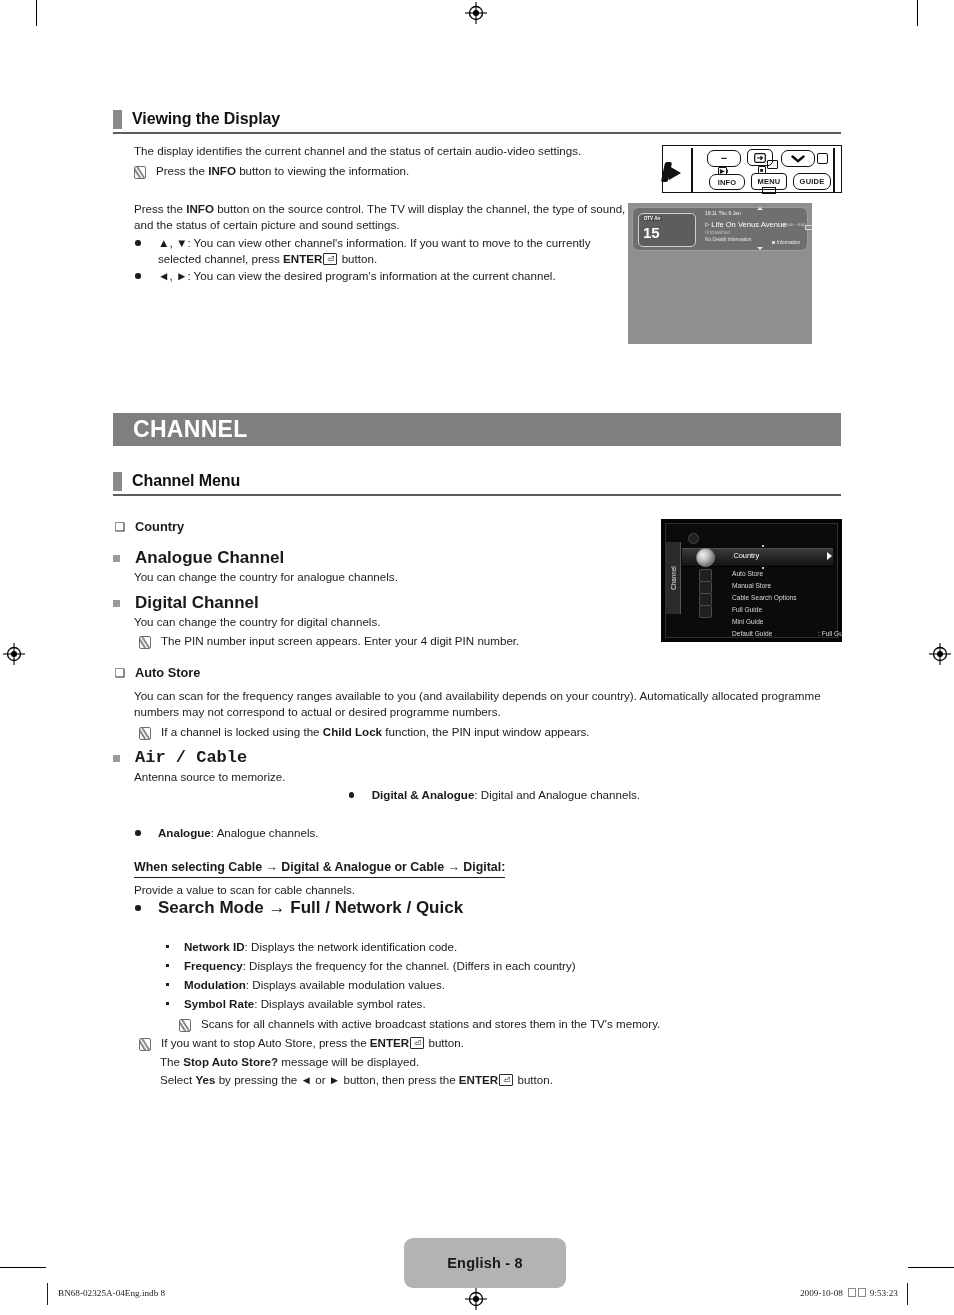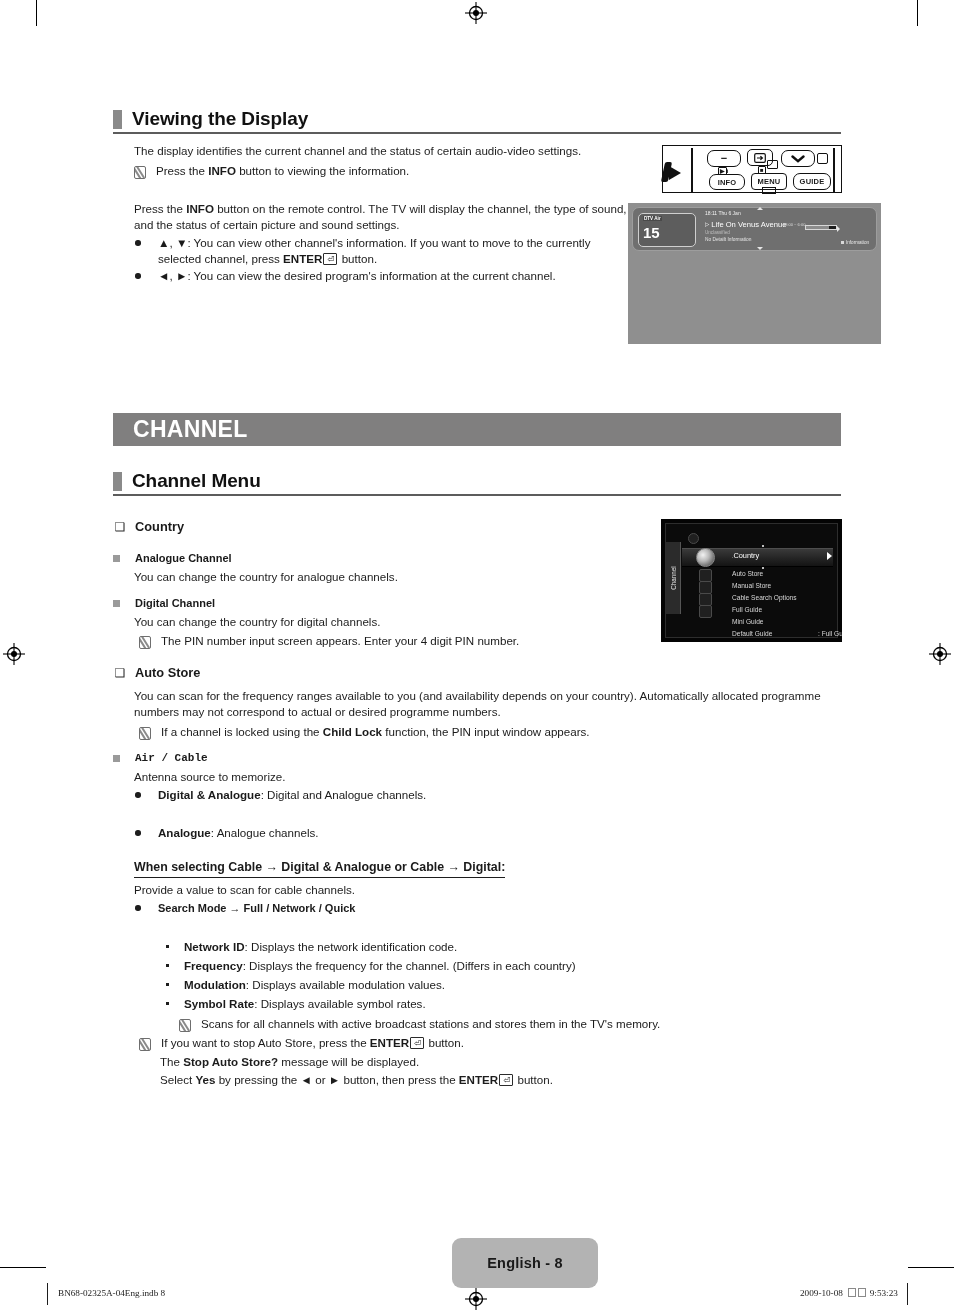--- a/index.html
+++ b/index.html
@@ -44,21 +44,21 @@
   }
   .sec-head .tick {
     width: 9px;
     height: 19px;
     background: #8a8a8a;
     margin-right: 10px;
     flex: 0 0 auto;
     margin-top: 1px;
   }
   .sec-head .title {
-    font-size: 19px;
+    font-size: 16px;
     font-weight: bold;
     letter-spacing: -0.1px;
     line-height: 19px;
     color: #111;
   }
   .rule {
     position: absolute;
     height: 1.5px;
     background: #5c5c5c;
   }
@@ -175,21 +175,21 @@
     left: 4.5px; top: -2px;
     width: 1.6px; height: 16px;
     background: #8a8a8a;
     transform: rotate(-32deg);
     transform-origin: center;
   }
   .mk-label {
     font-size: 11.6px;
     line-height: 16.2px;
   }
-  .mk-label.bold { font-weight: bold; font-size: 11px; }
+  .mk-label.bold { font-weight: bold; font-size: 17px; }
   .mk-label.head { font-weight: bold; font-size: 12.8px; }
 
   .underline-head {
     position: absolute;
     font-size: 12.4px;
     font-weight: bold;
     line-height: 17px;
     border-bottom: 1.6px solid #1d1d1d;
     padding-bottom: 1px;
     display: inline-block;
@@ -490,21 +490,21 @@
   <div class="tx" style="left:134px; top:143px; width:490px;">The display identifies the current channel and the status of certain audio-video settings.</div>
 
   <div class="marker-row" style="left:134px; top:163px; width:500px;">
     <span class="mk mk-note">
         <i class="note-ico"></i>
       </span>
     <span class="mk-label" style="padding-left:6px;">Press the <b>INFO</b> button to viewing the information.</span>
   </div>
 
   <div class="tx" style="left:134px; top:201px; width:495px;">
-    <span>Press the </span><b>INFO</b><span> button on the remote control. The TV will display the channel, the type of sound, and the status of certain picture and sound settings.</span>
+    <span>Press the </span><b>INFO</b><span> button on the source control. The TV will display the channel, the type of sound, and the status of certain picture and sound settings.</span>
   </div>
 
   <div class="marker-row" style="left:134px; top:235px; width:495px;">
     <span class="mk mk-dot"></span>
     <span class="mk-label" style="padding-left:10px;">
       <span>▲, ▼: You can view other channel's information. If you want to move to the currently selected channel, press </span><b>ENTER</b><span class="keycap">⏎</span><span> button.</span>
     </span>
   </div>
 
   <div class="marker-row" style="left:134px; top:268px; width:495px;">
@@ -555,21 +555,21 @@
     <div style="position:absolute; left:88px; top:27px; width:34px; height:15px; border:1.4px solid #111; border-radius:4px; display:flex; align-items:center; justify-content:center;">
       <span style="font-size:7.5px; font-weight:bold; letter-spacing:0.2px;">MENU</span>
     </div>
     <div style="position:absolute; left:99px; top:41px; width:12px; height:5px; border:1.2px solid #111;"></div>
 
     <div style="position:absolute; left:130px; top:27px; width:36px; height:15px; border:1.4px solid #111; border-radius:7px; display:flex; align-items:center; justify-content:center;">
       <span style="font-size:7.5px; font-weight:bold; letter-spacing:0.2px;">GUIDE</span>
     </div>
   </div>
 
-  <div class="tv-info" style="left:628px; top:203px; width:253px; height:141px;padding-left:48px;">
+  <div class="tv-info" style="left:628px; top:203px; width:184px; height:141px;padding-left:48px;">
     <div style="position:absolute; left:8px; top:4px; font-size:4.8px; color:#ededed;">abc1</div>
     <div class="info-bar">
       <div class="ch-box">
         <div class="ch-src">DTV Air</div>
         <div class="ch-num">15</div>
       </div>
       <div class="info-time">18:11 Thu 6 Jan</div>
       <div class="arr-up" style="left:124px; top:-1px;"></div>
       <div class="arr-dn" style="left:124px; top:39px;"></div>
       <div class="arr-rt" style="left:204px; top:18px;"></div>
@@ -671,21 +671,21 @@
       <span>If a channel is locked using the </span><b>Child Lock</b><span> function, the PIN input window appears.</span>
     </span>
   </div>
 
   <div class="marker-row" style="left:113px; top:750px;font-family:Liberation Mono, monospace;">
     <span class="mk mk-grey"></span>
     <span class="mk-label bold" style="padding-left:8px;">Air / Cable</span>
   </div>
   <div class="tx" style="left:134px; top:769px; width:500px;">Antenna source to memorize.</div>
 
-  <div class="marker-row" style="left:134px; top:787px; width:500px;">
+  <div class="marker-row" style="left:140px; top:787px; width:500px;justify-content:flex-end;">
     <span class="mk mk-dot"></span>
     <span class="mk-label" style="padding-left:10px;"><b>Digital &amp; Analogue</b><span>: Digital and Analogue channels.</span></span>
   </div>
   <div class="marker-row" style="left:134px; top:825px; width:500px;">
     <span class="mk mk-dot"></span>
     <span class="mk-label" style="padding-left:10px;"><b>Analogue</b><span>: Analogue channels.</span></span>
   </div>
 
   <div class="underline-head" style="left:134px; top:859px;">When selecting Cable → Digital &amp; Analogue or Cable → Digital:</div>
 
@@ -731,21 +731,21 @@
   </div>
 
   <div class="tx" style="left:160px; top:1054px; width:600px;">
     <span>The </span><b>Stop Auto Store?</b><span> message will be displayed.</span>
   </div>
 
   <div class="tx" style="left:160px; top:1072px; width:600px;">
     <span>Select </span><b>Yes</b><span> by pressing the ◄ or ► button, then press the </span><b>ENTER</b><span class="keycap">⏎</span><span> button.</span>
   </div>
 
-  <div class="page-tag" style="left:404px; top:1238px; width:146px; height:50px;margin-left:48px;">
+  <div class="page-tag" style="left:404px; top:1238px; width:162px; height:50px;">
     <span>English - 8</span>
   </div>
 
   <div class="foot-bar" style="left:47px; top:1283px; height:22px;"></div>
   <div class="foot-meta" style="left:58px; top:1288px;">BN68-02325A-04Eng.indb  8</div>
 
   <div class="foot-bar" style="left:907px; top:1283px; height:22px;"></div>
   <div class="foot-meta" style="left:800px; top:1288px;">
     <span>2009-10-08</span>&nbsp;&nbsp;<span class="blank-box"></span><span class="blank-box"></span>&nbsp;<span>9:53:23</span>
   </div>

